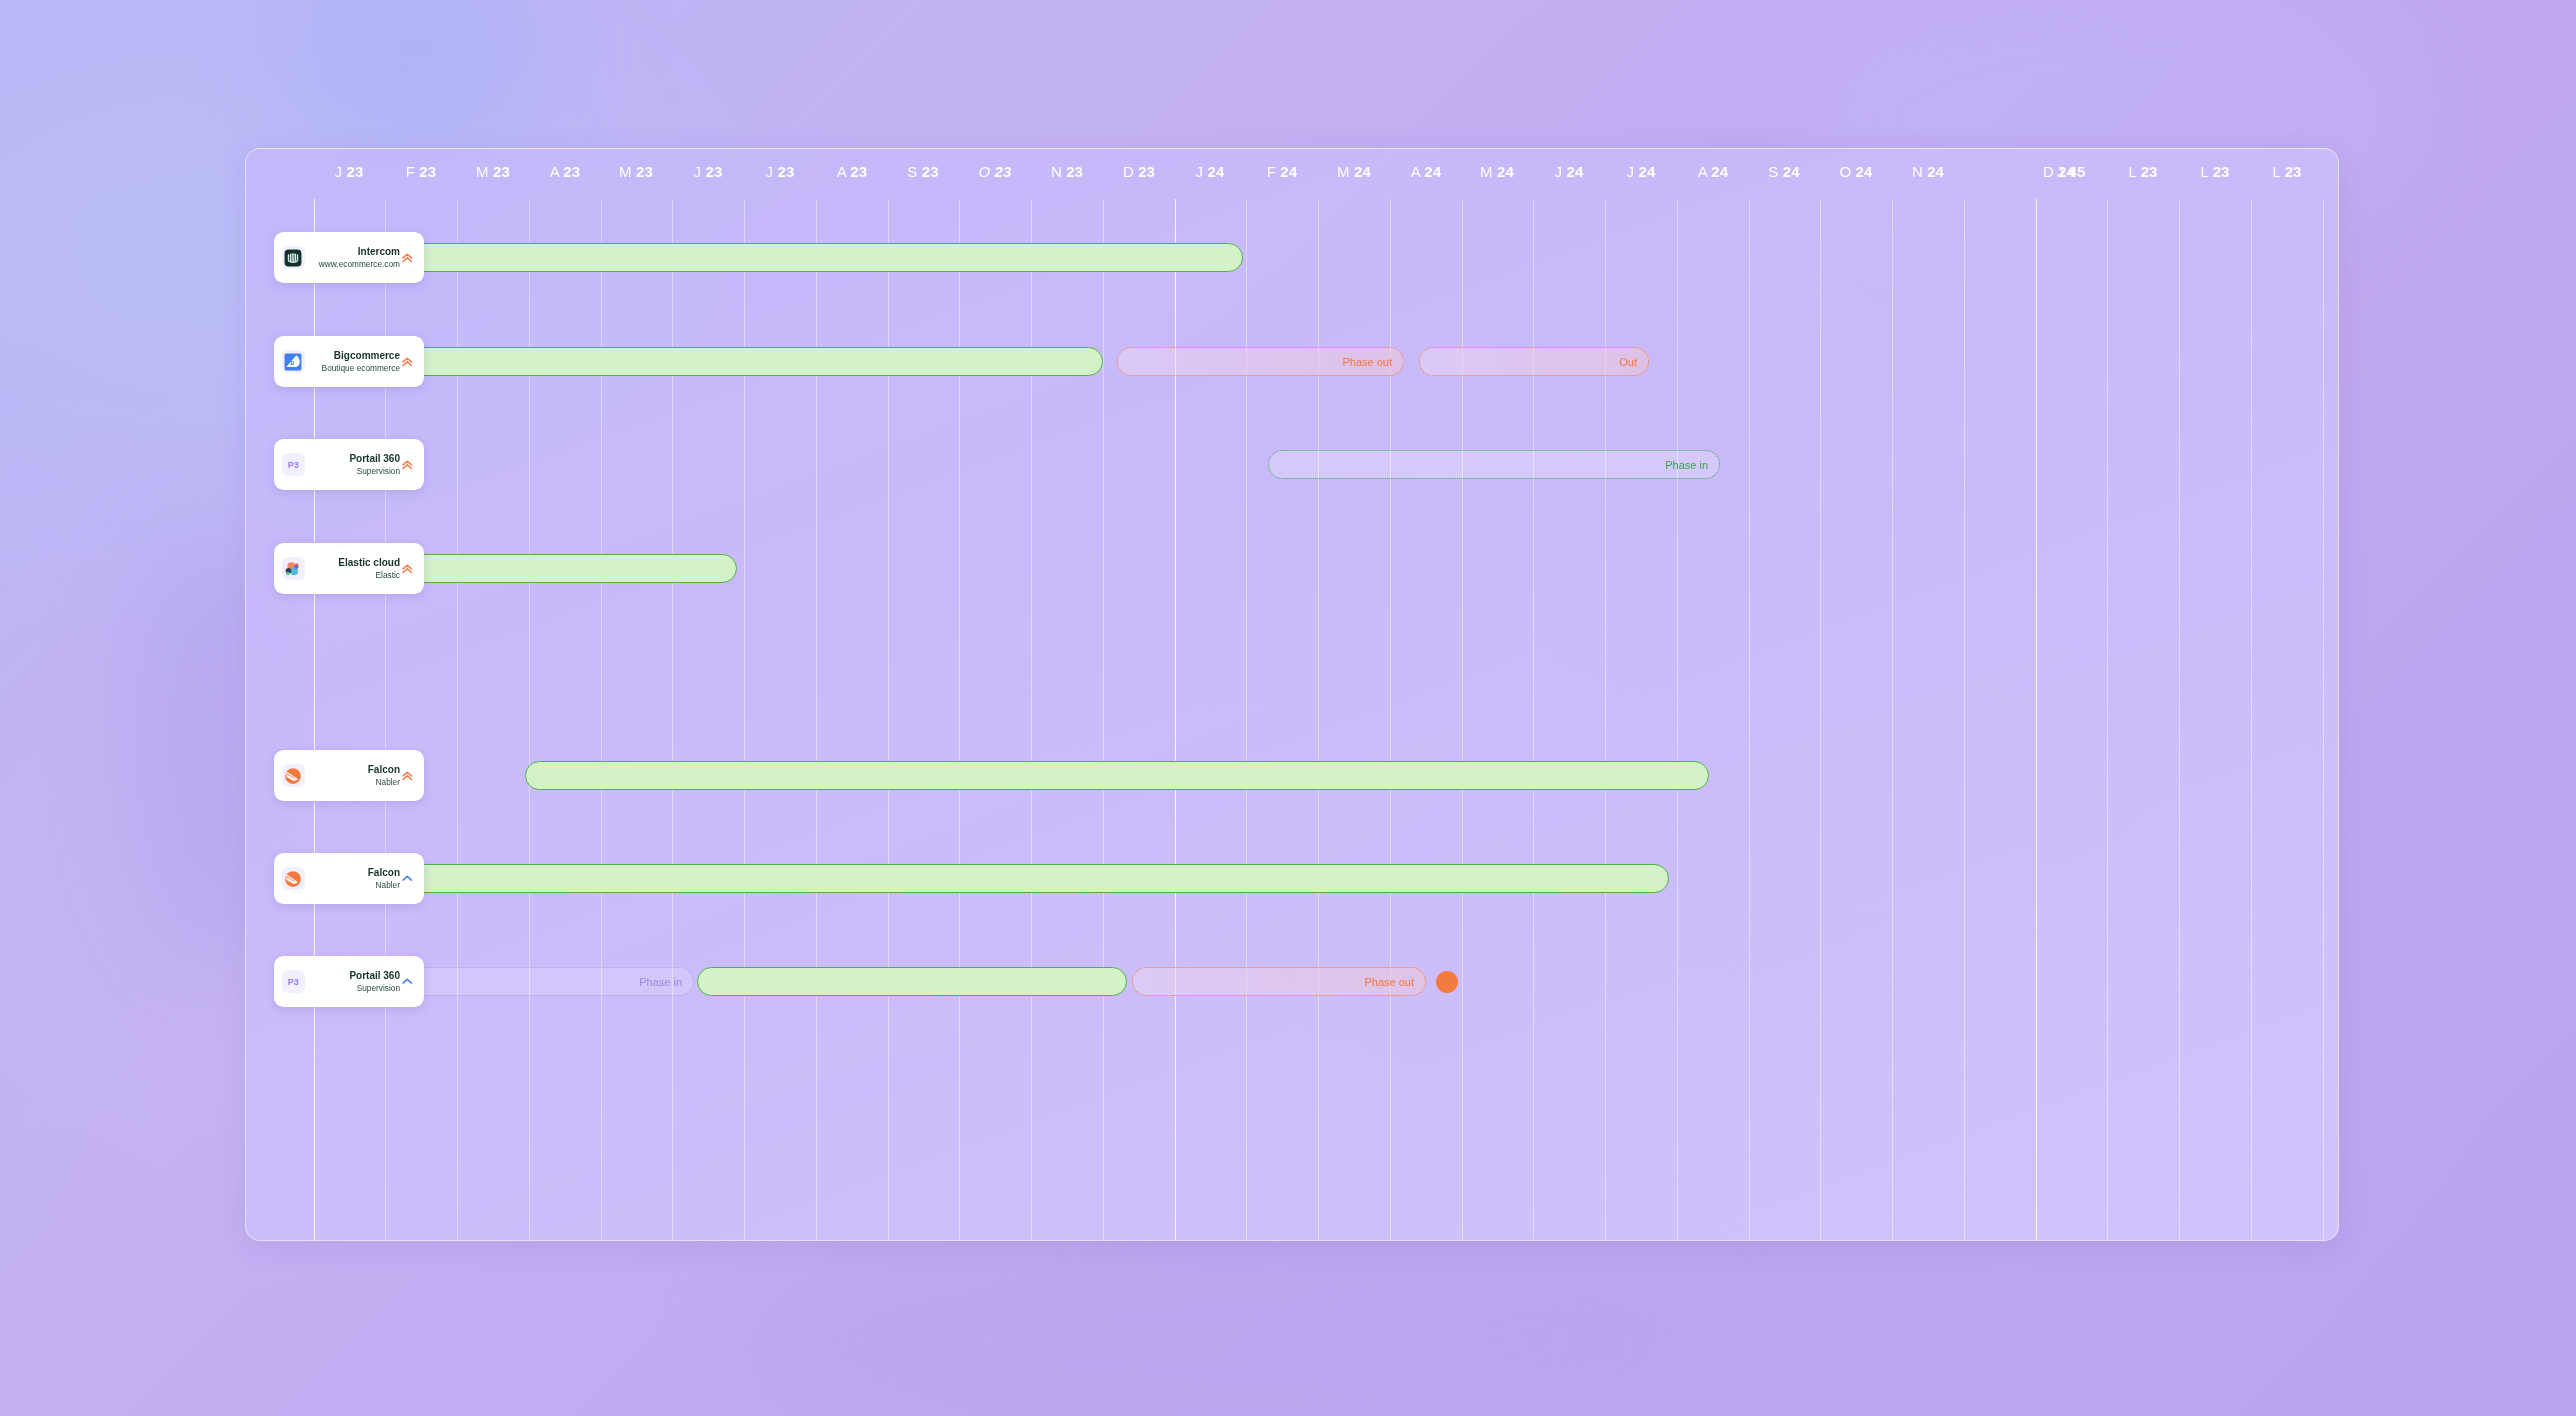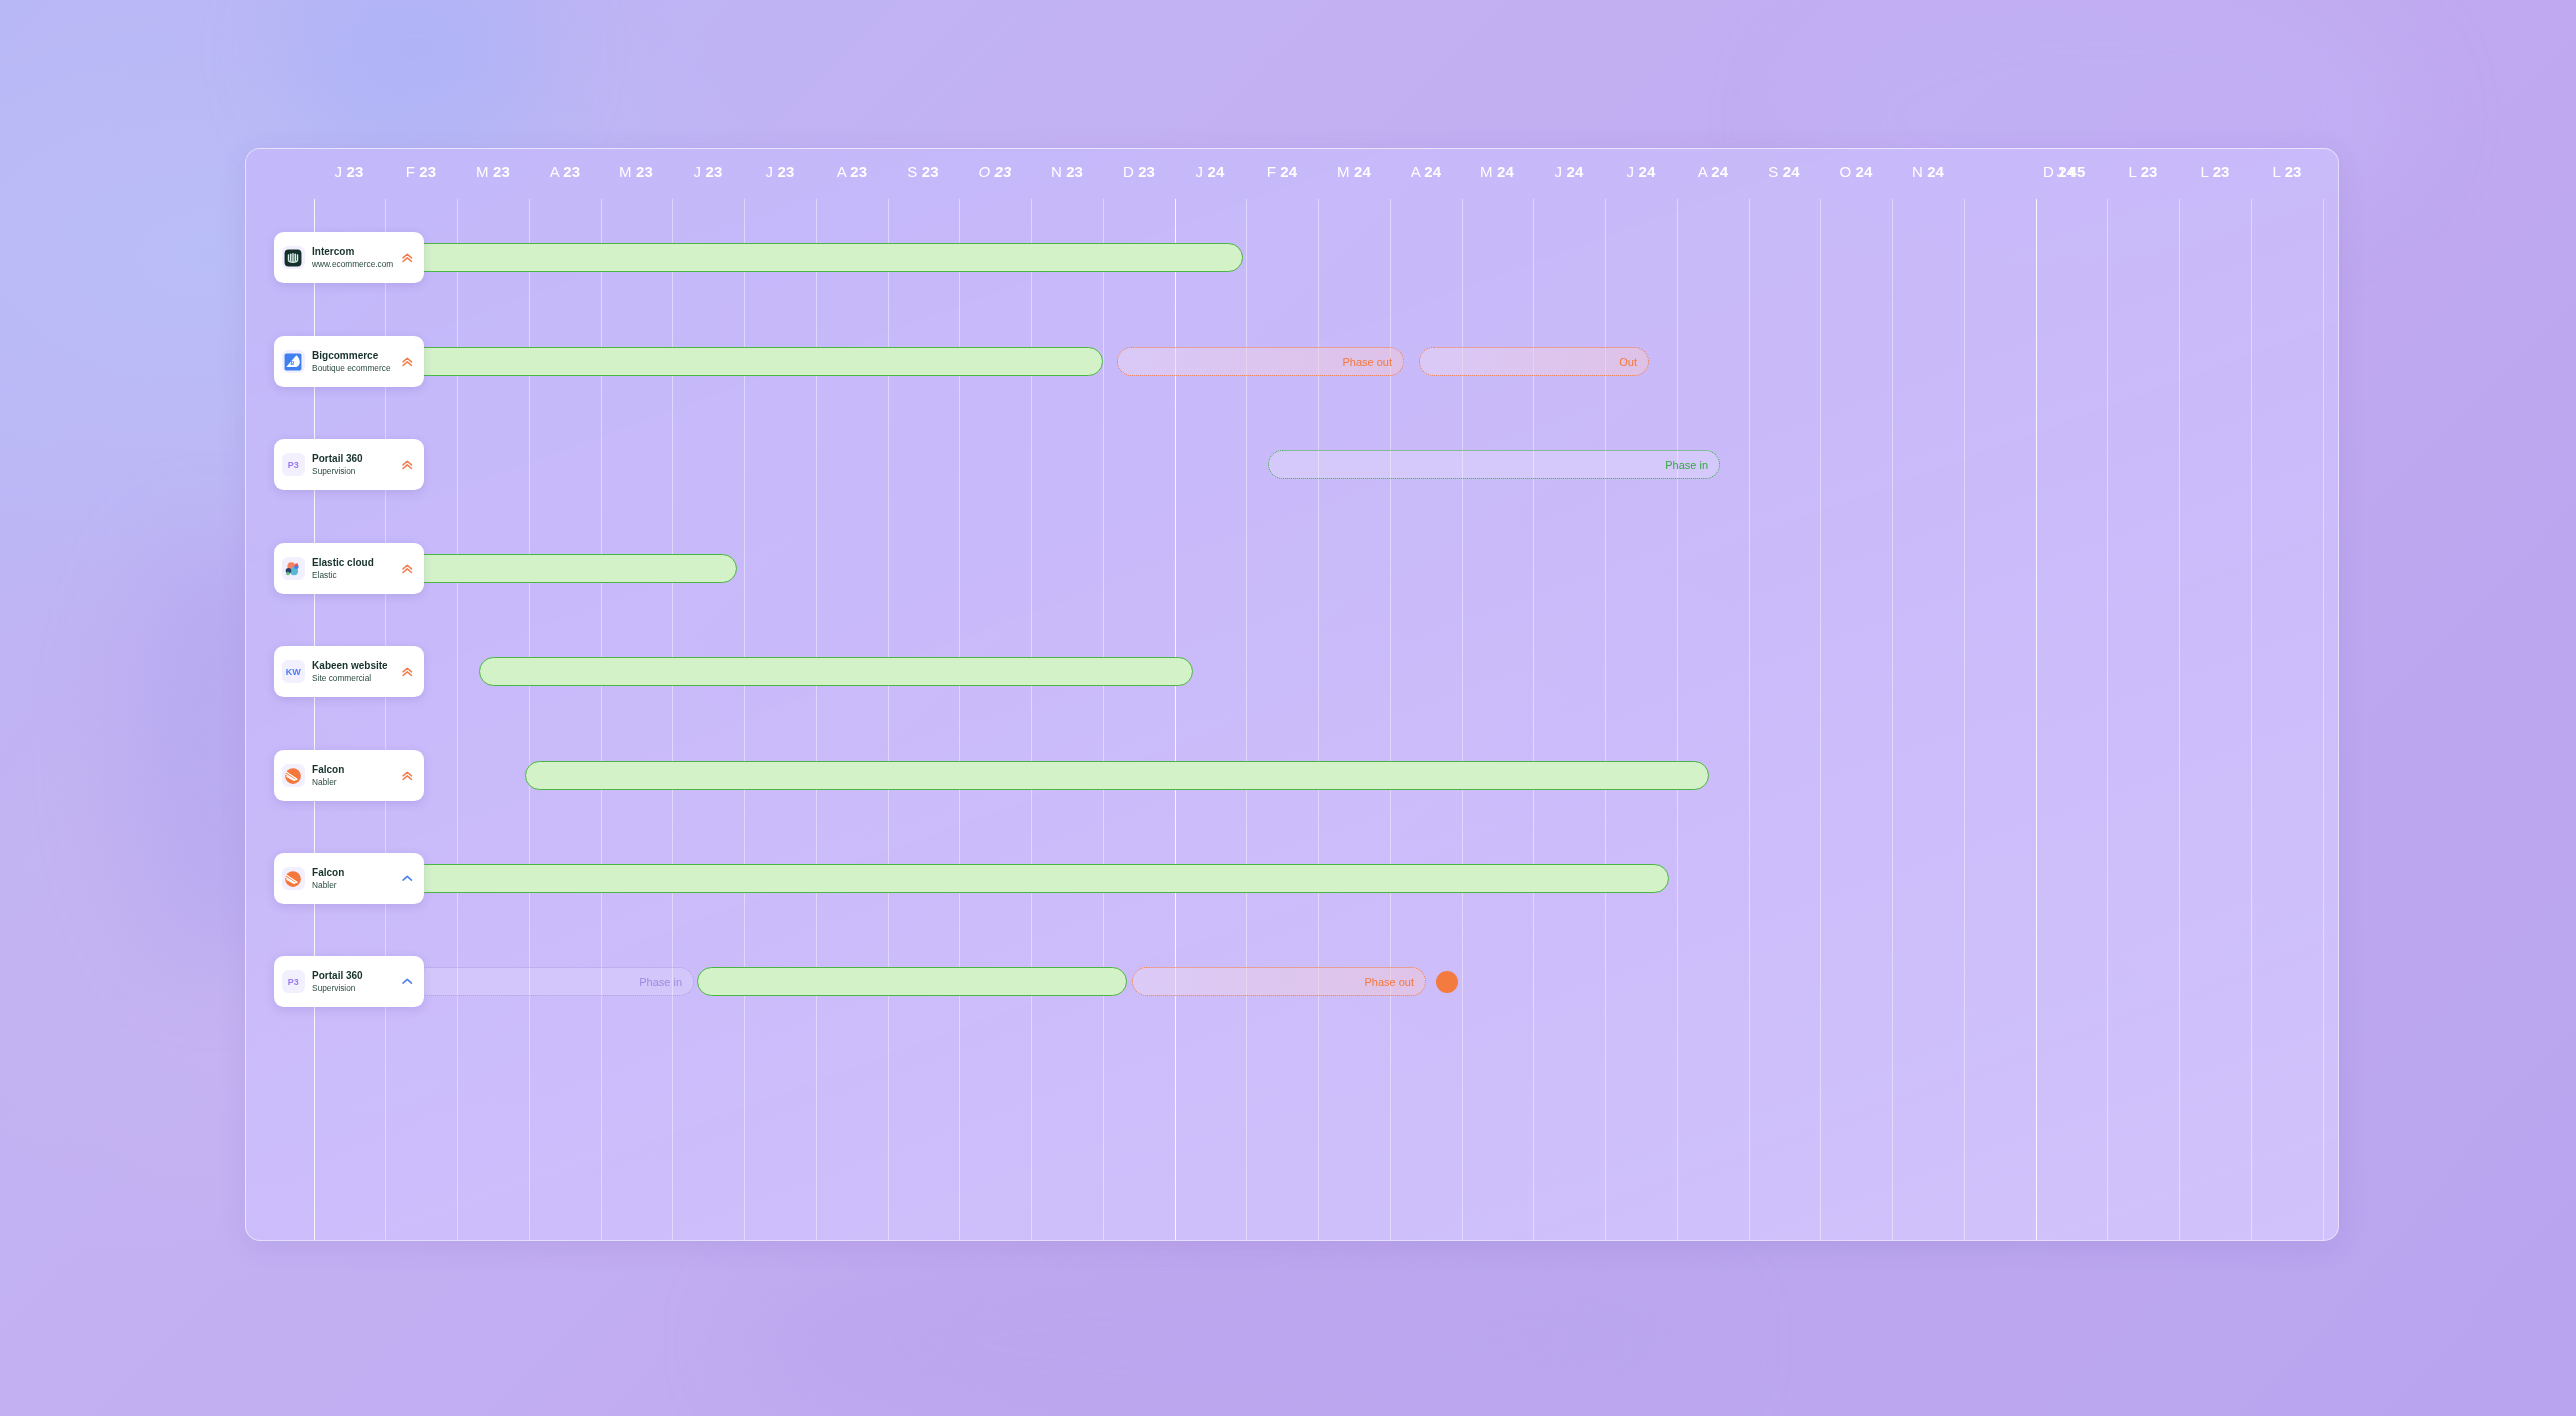--- a/index.html
+++ b/index.html
@@ -54,21 +54,21 @@
     font-size: 15px;
     letter-spacing: 0.1px;
     white-space: nowrap;
     text-align: center;
     transform: translateX(-50%);
   }
   .month b { font-weight: 700; }
   .month span.m { font-weight: 400; }
 
   
-  .rows { position: absolute; left: 0; top: 50px; right: 0; bottom: 0; }
+  .rows { position: absolute; left: 0; top: 50px; right: 0; bottom: 0; text-align: right; }
   .row { position: absolute; left: 0; right: 0; height: 72px; }
 
   
   .card {
     position: absolute;
     left: 28px; top: 0;
     width: 150px; height: 51px;
     background: #ffffff;
     border-radius: 9.7px;
     box-shadow: 0 2.8px 9.7px rgba(80,50,150,.14);
@@ -300,38 +300,20 @@
           </div>
           <div class="card-chev">
             <svg viewBox="0 0 24 24" width="14.5" height="14.5">
               <path d="M5 13 L12 7 L19 13" stroke="#f47b4a" stroke-width="2.6" fill="none" stroke-linecap="round" stroke-linejoin="round"></path>
               <path d="M5 19 L12 13 L19 19" stroke="#f47b4a" stroke-width="2.6" fill="none" stroke-linecap="round" stroke-linejoin="round"></path>
             </svg>
           </div>
         </div>
         <div class="bar active" style="left: 68px; width: 423px; top: 11px;"></div>
       </div>
-      <div class="row" style="top: 447px;">
-        <div class="card">
-          <div class="card-logo">
-            <span class="mono kw">KW</span>
-          </div>
-          <div class="card-text">
-            <div class="card-title">Kabeen website</div>
-            <div class="card-sub">Site commercial</div>
-          </div>
-          <div class="card-chev">
-            <svg viewBox="0 0 24 24" width="14.5" height="14.5">
-              <path d="M5 13 L12 7 L19 13" stroke="#f47b4a" stroke-width="2.6" fill="none" stroke-linecap="round" stroke-linejoin="round"></path>
-              <path d="M5 19 L12 13 L19 19" stroke="#f47b4a" stroke-width="2.6" fill="none" stroke-linecap="round" stroke-linejoin="round"></path>
-            </svg>
-          </div>
-        </div>
-        <div class="bar active" style="left: 233px; width: 714px; top: 11px;"></div>
-      </div>
       <div class="row" style="top: 551px;">
         <div class="card">
           <div class="card-logo">
             <svg viewBox="0 0 32 32" width="18" height="18">
               <circle cx="16" cy="16" r="14" fill="#f4783c"></circle>
               <path d="M4 9 L22 21 M3 13 L20 23 M5 17 L18 24" stroke="#ffffff" stroke-width="2" stroke-linecap="round"></path>
               <path d="M20 18 L25 23 L20 23 Z" fill="#ffffff"></path>
             </svg>
           </div>
           <div class="card-text">

